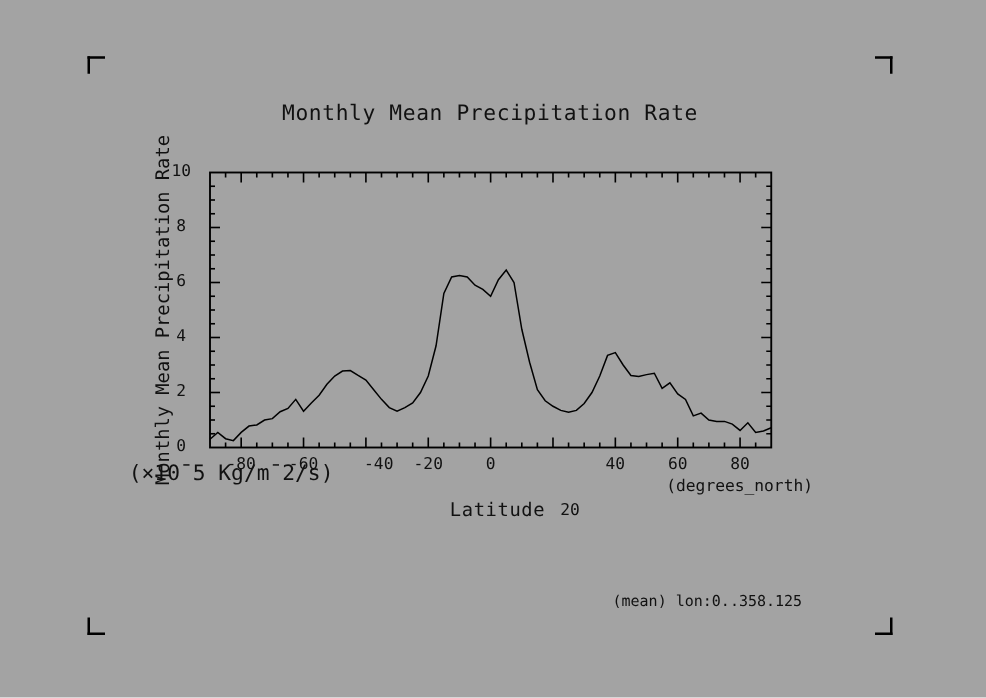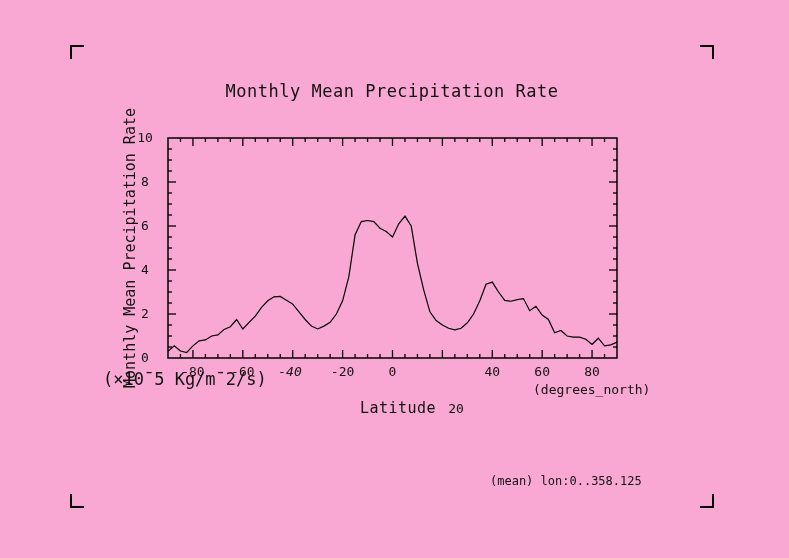--- a/index.html
+++ b/index.html
@@ -1,19 +1,19 @@
 <!DOCTYPE html>
 <html><head>
 <meta charset="utf-8">
 <style>
   html,body{margin:0;padding:0;background:#ffffff;}
   .screen{
     position:relative;
     width:789px;height:558px;
-    background:#f9a8d4;
+    background:#a3a3a3;
     font-family:"DejaVu Sans Mono", monospace;
     color:#000000;
     overflow:hidden;
   }
   .corner{position:absolute;width:12px;height:12px;}
   .corner.tl{border-top:2px solid #000;border-left:2px solid #000;}
   .corner.tr{border-top:2px solid #000;border-right:2px solid #000;}
   .corner.bl{border-bottom:2px solid #000;border-left:2px solid #000;}
   .corner.br{border-bottom:2px solid #000;border-right:2px solid #000;}
   .title1{
@@ -182,21 +182,21 @@
       <line x1="10" y1="31.999999999999996" x2="14" y2="31.999999999999996" stroke="#000000" stroke-width="1.3"></line>
       <line x1="459" y1="31.999999999999996" x2="455" y2="31.999999999999996" stroke="#000000" stroke-width="1.3"></line>
       <line x1="10" y1="21.00000000000001" x2="14" y2="21.00000000000001" stroke="#000000" stroke-width="1.3"></line>
       <line x1="459" y1="21.00000000000001" x2="455" y2="21.00000000000001" stroke="#000000" stroke-width="1.3"></line>
       <polyline points="10,223.4 16.23611111111111,217.89999999999998 22.47222222222222,222.95999999999998 28.708333333333332,224.5 34.94444444444444,217.89999999999998 41.18055555555556,212.84 47.416666666666664,211.96 53.65277777777778,208 59.888888888888886,206.9 66.125,201.4 72.36111111111111,198.76 78.59722222222223,191.5 84.83333333333333,200.96 91.06944444444444,194.35999999999999 97.30555555555556,188.20000000000002 103.54166666666667,179.4 109.77777777777777,172.8 116.01388888888889,168.84 122.25,168.4 128.48611111111111,172.35999999999999 134.72222222222223,176.1 140.95833333333334,183.8 147.19444444444446,191.5 153.43055555555554,198.1 159.66666666666666,200.96 165.90277777777777,198.1 172.13888888888889,194.35999999999999 178.375,186 184.61111111111111,172.8 190.84722222222223,148.6 197.08333333333334,106.80000000000001 203.31944444444446,93.6 209.55555555555554,92.5 215.79166666666666,93.6 222.02777777777777,100.19999999999999 228.26388888888889,103.50000000000001 234.5,108.99999999999999 240.7361111111111,95.8 246.97222222222223,88.1 253.20833333333331,98 259.44444444444446,135.40000000000003 265.68055555555554,161.79999999999998 271.9166666666667,183.8 278.15277777777777,192.60000000000002 284.3888888888889,197 290.625,200.3 296.8611111111111,201.84 303.09722222222223,200.3 309.3333333333333,194.79999999999998 315.56944444444446,186 321.80555555555554,172.8 328.0416666666667,156.3 334.27777777777777,154.1 340.5138888888889,164 346.75,172.35999999999999 352.9861111111111,173.24 359.22222222222223,171.7 365.4583333333333,170.6 371.69444444444446,182.70000000000002 377.93055555555554,178.3 384.1666666666667,187.1 390.40277777777777,191.5 396.6388888888889,204.7 402.875,202.5 409.1111111111111,208 415.34722222222223,209.1 421.5833333333333,209.1 427.81944444444446,211.3 434.05555555555554,216.35999999999999 440.2916666666667,210.20000000000002 446.52777777777777,217.89999999999998 452.7638888888889,216.79999999999998 459,214.16" fill="none" stroke="#000000" stroke-width="1.2"></polyline>
     </svg>
 
   <div id="xtick-row">
       <span class="xtick-label" style="left: 192.944px;">-80</span>
       <span class="xtick-label" style="left: 242.833px;">-60</span>
-      <span class="xtick-label" style="left: 290px; font-style: italic;">-40</span>
+      <span class="xtick-label" style="left: 303px;">-40</span>
       <span class="xtick-label" style="left: 342.611px;">-20</span>
       <span class="xtick-label" style="left: 392.5px;">0</span>
       <span class="xtick-label" style="left: 456px; margin-top: 37px;">20</span>
       <span class="xtick-label" style="left: 492.278px;">40</span>
       <span class="xtick-label" style="left: 542.167px;">60</span>
       <span class="xtick-label" style="left: 592.056px;">80</span>
     </div>
   <div id="ytick-col">
       <span class="ytick-label" style="top: 350px;">0</span>
       <span class="ytick-label" style="top: 306px;">2</span>

